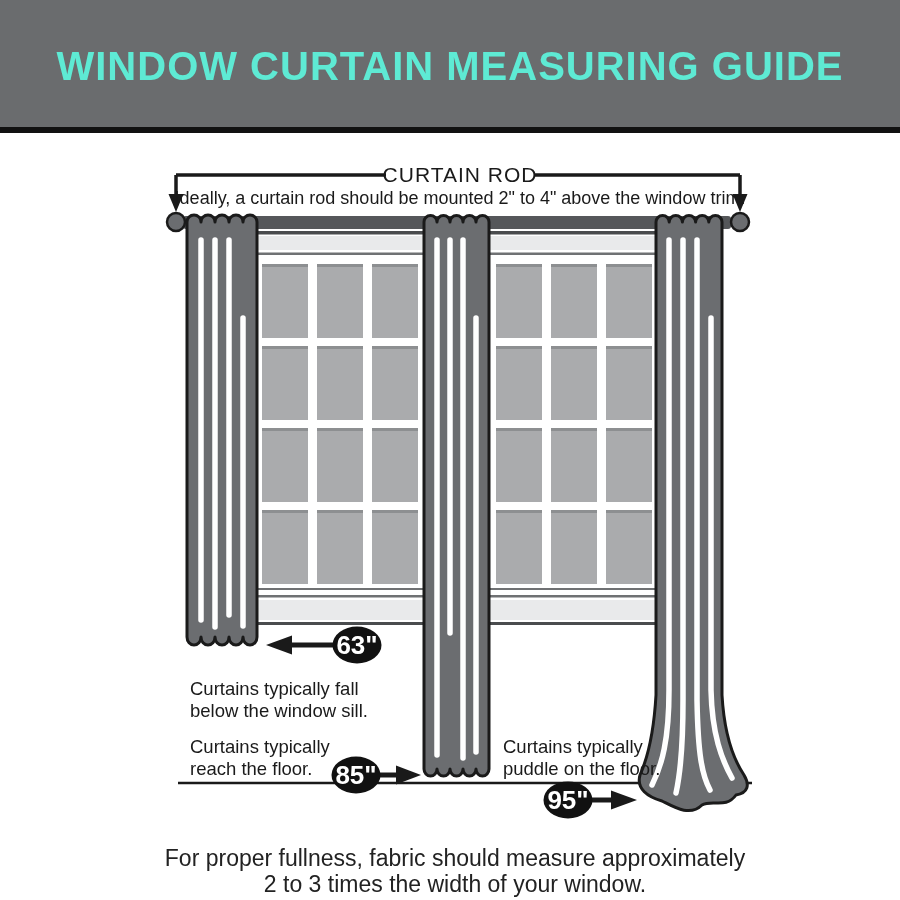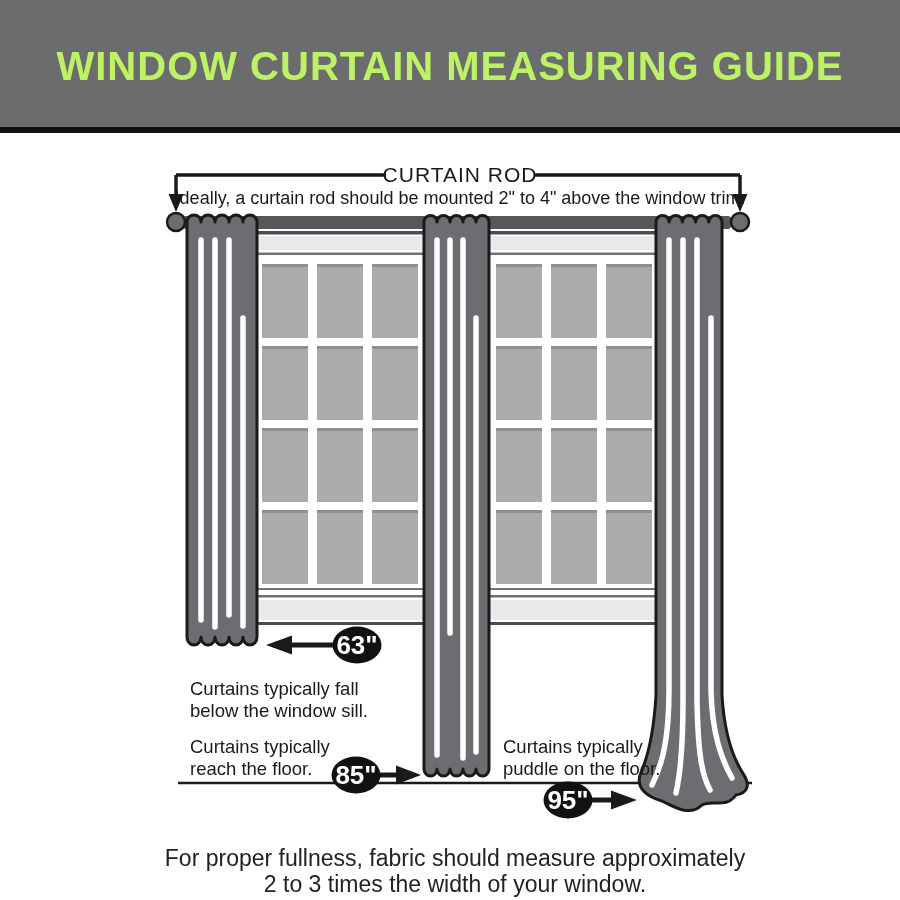--- a/index.html
+++ b/index.html
@@ -6,21 +6,21 @@
   .page {
     position:relative; width:900px; height:900px; overflow:hidden;
     font-family:"Liberation Sans","DejaVu Sans",sans-serif; background:#ffffff;
   }
   .header {
     position:absolute; top:0; left:0; width:900px; height:127px;
     background:#6a6c6e; border-bottom:6px solid #111111;
     display:flex; align-items:center; justify-content:center;
   }
   .header h1 {
-    margin:0; padding-top:6px; color:#bef264; font-weight:bold;
+    margin:0; padding-top:6px; color:#5eead4; font-weight:bold;
     font-size:40px; letter-spacing:1px; white-space:nowrap;
   }
   svg.diagram { position:absolute; top:0; left:0; }
   svg text { font-family:"Liberation Sans","DejaVu Sans",sans-serif; fill:#1a1a1a; }
   text.rod-label { font-size:21px; letter-spacing:1px; }
   text.note { font-size:18px; }
   text.caption { font-size:18.5px; }
   text.badge-num { font-size:26px; font-weight:bold; fill:#ffffff; }
   text.footer { font-size:23px; fill:#222222; }
 </style>

